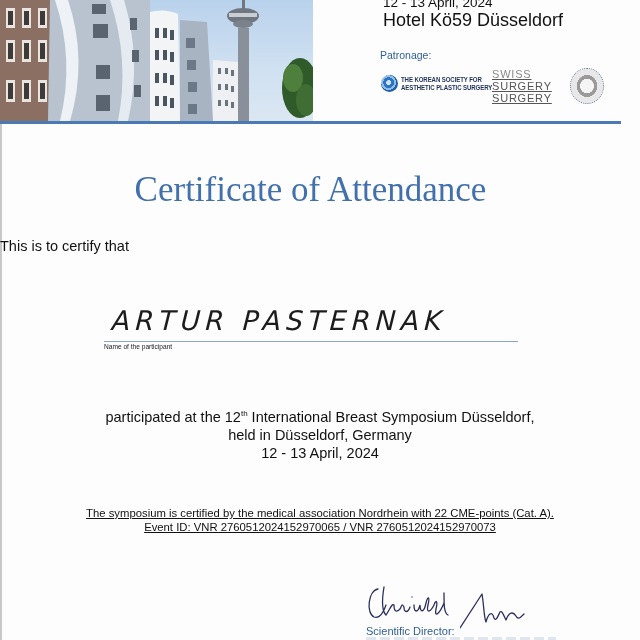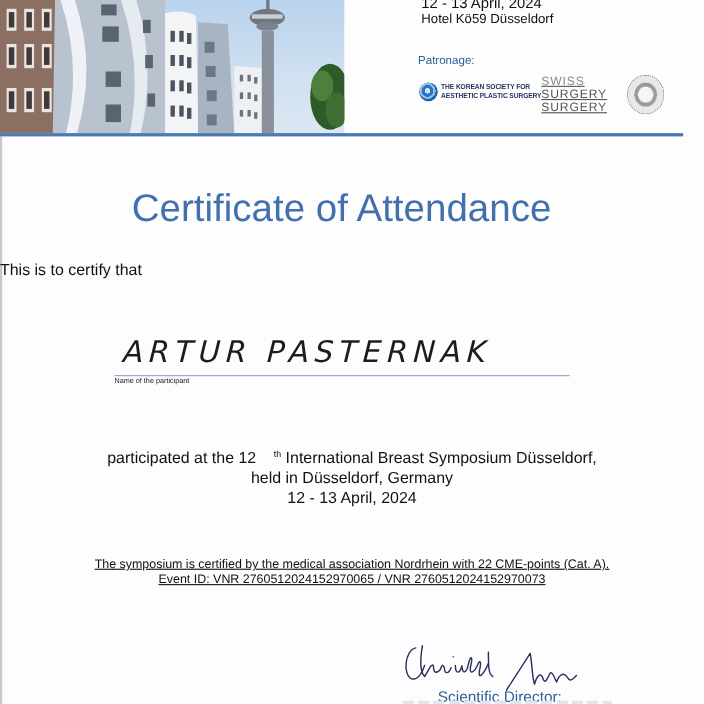--- a/index.html
+++ b/index.html
@@ -13,48 +13,48 @@
 
   
   .photo { position: absolute; left: 0; top: 0; width: 313px; height: 121px; overflow: hidden;
     background: linear-gradient(180deg, #b9d2ec 0%, #cfe0f1 55%, #dbe7f2 100%); }
   .photo svg { display: block; }
 
   .blue-bar { position: absolute; left: 0; top: 121px; width: 621px; height: 3px; background: #4a79b4; }
 
   
   .hdr-date { position: absolute; left: 383px; top: -5px; font-size: 13.5px; color: #111; white-space: nowrap; }
-  .hdr-venue { position: absolute; left: 383px; top: 10px; font-size: 12px; color: #111; white-space: nowrap; }
+  .hdr-venue { position: absolute; left: 383px; top: 10px; font-size: 18px; color: #111; white-space: nowrap; }
   .patronage-label { position: absolute; left: 380px; top: 49px; font-size: 10.5px; color: #2f5f9a; }
 
   .korean-logo { position: absolute; left: 381px; top: 75px; display: flex; align-items: center; gap: 3px; }
   .korean-mark { width: 17px; height: 17px; border-radius: 50%; background: radial-gradient(circle at 45% 45%, #cfe3f7 0 18%, #2d73c2 19% 40%, #8fbde8 41% 55%, #1f5fa8 56% 100%); }
   .korean-text { font-size: 6.6px; font-weight: bold; line-height: 7.5px; color: #1d2f5c; letter-spacing: -0.1px; font-family: "Liberation Sans Narrow", "Liberation Sans", sans-serif; transform: scaleX(0.92); transform-origin: left; }
 
   .swiss-logo { position: absolute; left: 492px; top: 68px; font-size: 11px; line-height: 12px; color: #555; letter-spacing: 0.8px; text-decoration: underline; }
   .swiss-logo .l1 { color: #8a8a8a; }
   .seal { position: absolute; left: 570px; top: 68px; width: 32px; height: 34px; border-radius: 50%;
     border: 1px dotted #6a7aa0; background: radial-gradient(ellipse at 50% 50%, #f5f5f5 0 30%, #9a9a9a 31% 45%, #e8e8e8 46% 70%, #f8f8f8 71%); }
 
   
-  .title { position: absolute; left: 0; width: 621px; top: 170px; text-align: center; font-size: 35px; color: #4170ad; letter-spacing: 0px; }
+  .title { position: absolute; left: 0; width: 621px; top: 170px; text-align: center; font-size: 35px; color: #4170ad; letter-spacing: 0px; font-family: Liberation Serif, serif; }
   .certify { position: absolute; left: 0; width: 621px; top: 238px; text-align: left; font-size: 14.5px; color: #111; }
 
   .name-hand { position: absolute; left: 112px; top: 305px; font-family: "DejaVu Sans", sans-serif; font-size: 27px; font-weight: 300; letter-spacing: 5px; color: #1c1c1c; font-style: italic; transform: skewX(-3deg); white-space: nowrap; }
   .name-line { position: absolute; left: 104px; top: 341px; width: 414px; height: 1px; background: #8ea4c6; }
   .name-label { position: absolute; left: 104px; top: 343px; font-size: 6.6px; color: #222; }
 
   .participated { position: absolute; left: 0; width: 640px; top: 408px; text-align: center; font-size: 14.5px; line-height: 18px; color: #111; }
-  .participated sup { font-size: 8px; line-height: 0; vertical-align: 6px; padding-left: 16px; }
+  .participated sup { font-size: 8px; line-height: 0; vertical-align: 6px; }
 
   .cme { position: absolute; left: 0; width: 640px; top: 507px; text-align: center; font-size: 11.3px; line-height: 13.5px; color: #111; text-decoration: underline; }
 
   .sig1 { position: absolute; left: 364px; top: 583px; }
   .sig2 { position: absolute; left: 460px; top: 592px; }
-  .sci-dir { position: absolute; left: 366px; top: 625px; font-size: 14px; color: #2f5f9a; margin-left: 32px; }
+  .sci-dir { position: absolute; left: 366px; top: 625px; font-size: 11px; color: #2f5f9a; }
   .cut-line { position: absolute; left: 366px; top: 637px; width: 190px; height: 3px; background: repeating-linear-gradient(90deg, #dfe6ef 0 10px, transparent 10px 14px); }
 </style>
 </head>
 <body>
 
 <div class="left-edge"></div>
 
 <div class="photo">
   <svg width="313" height="121" viewBox="0 0 313 121">
 

